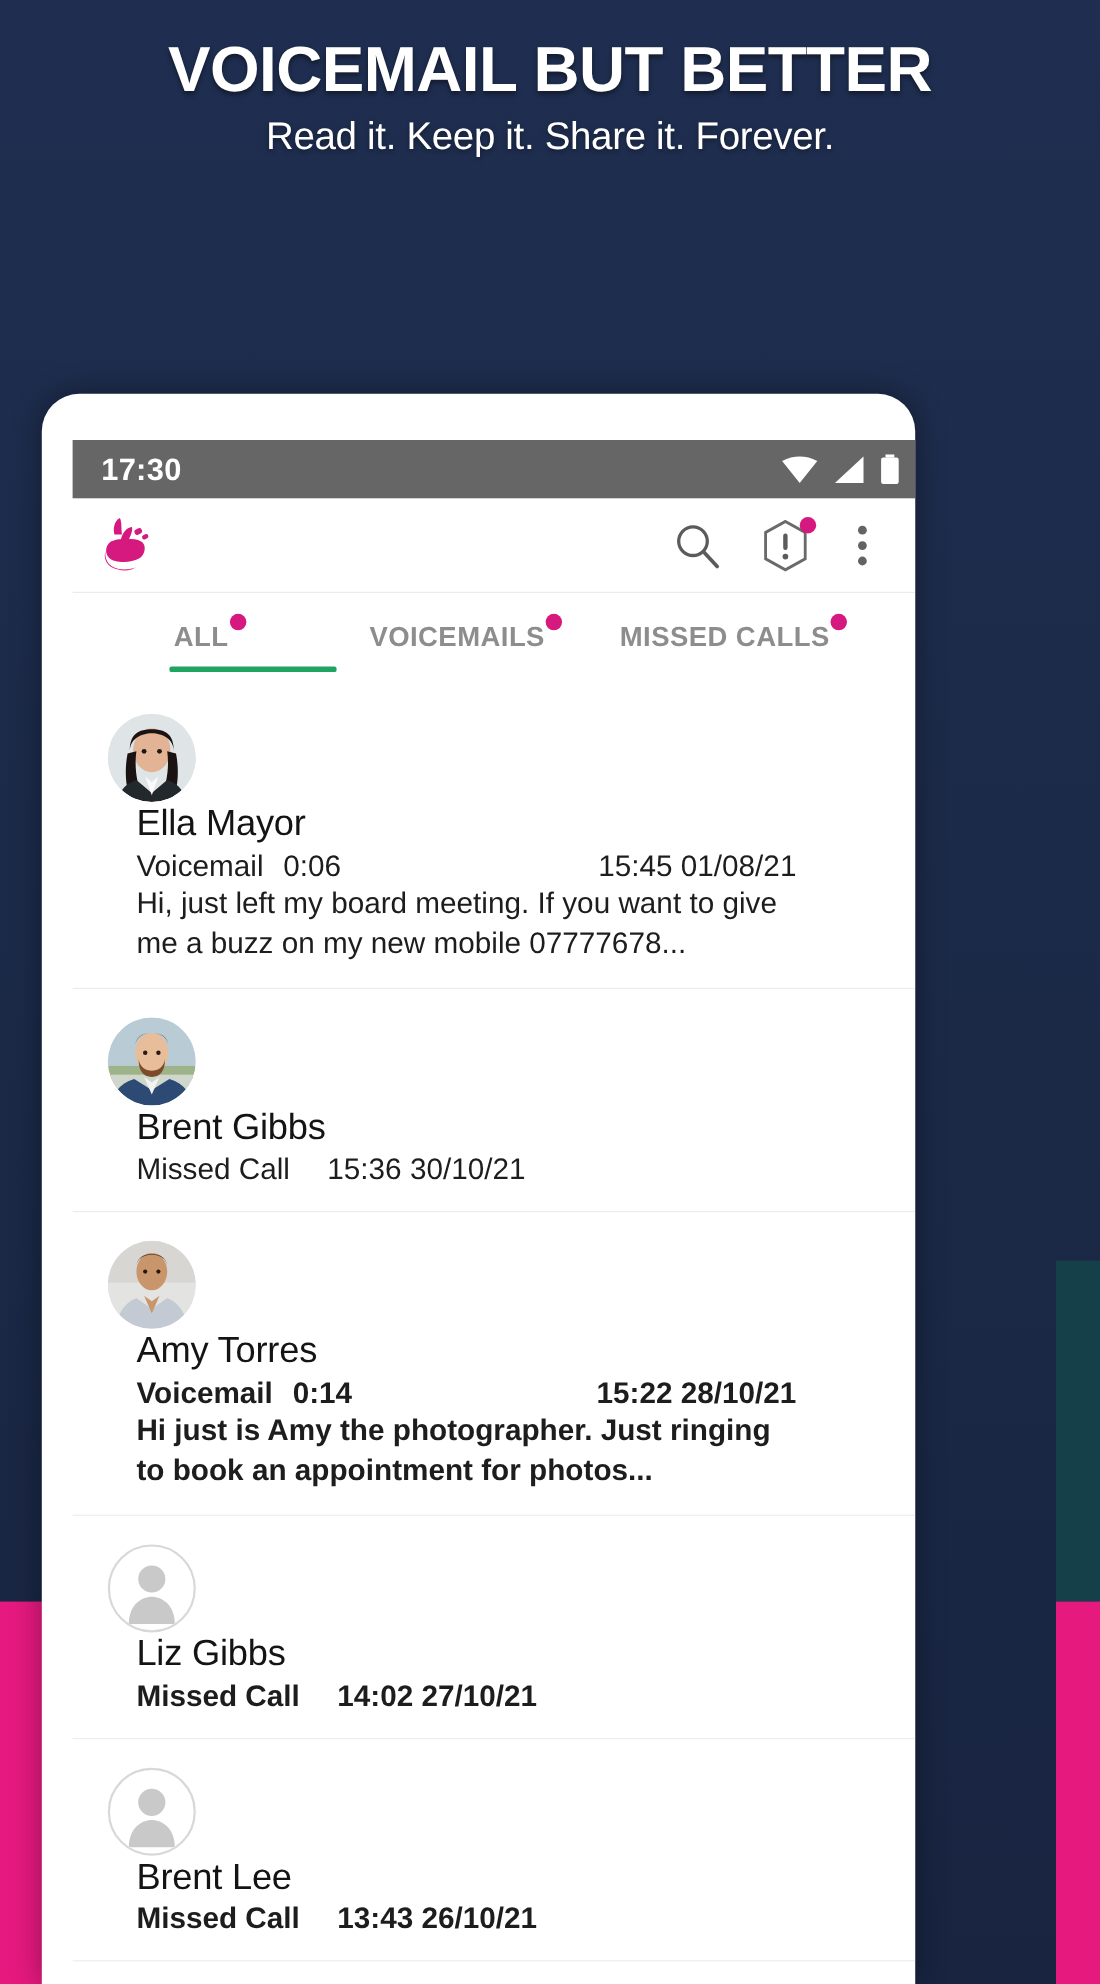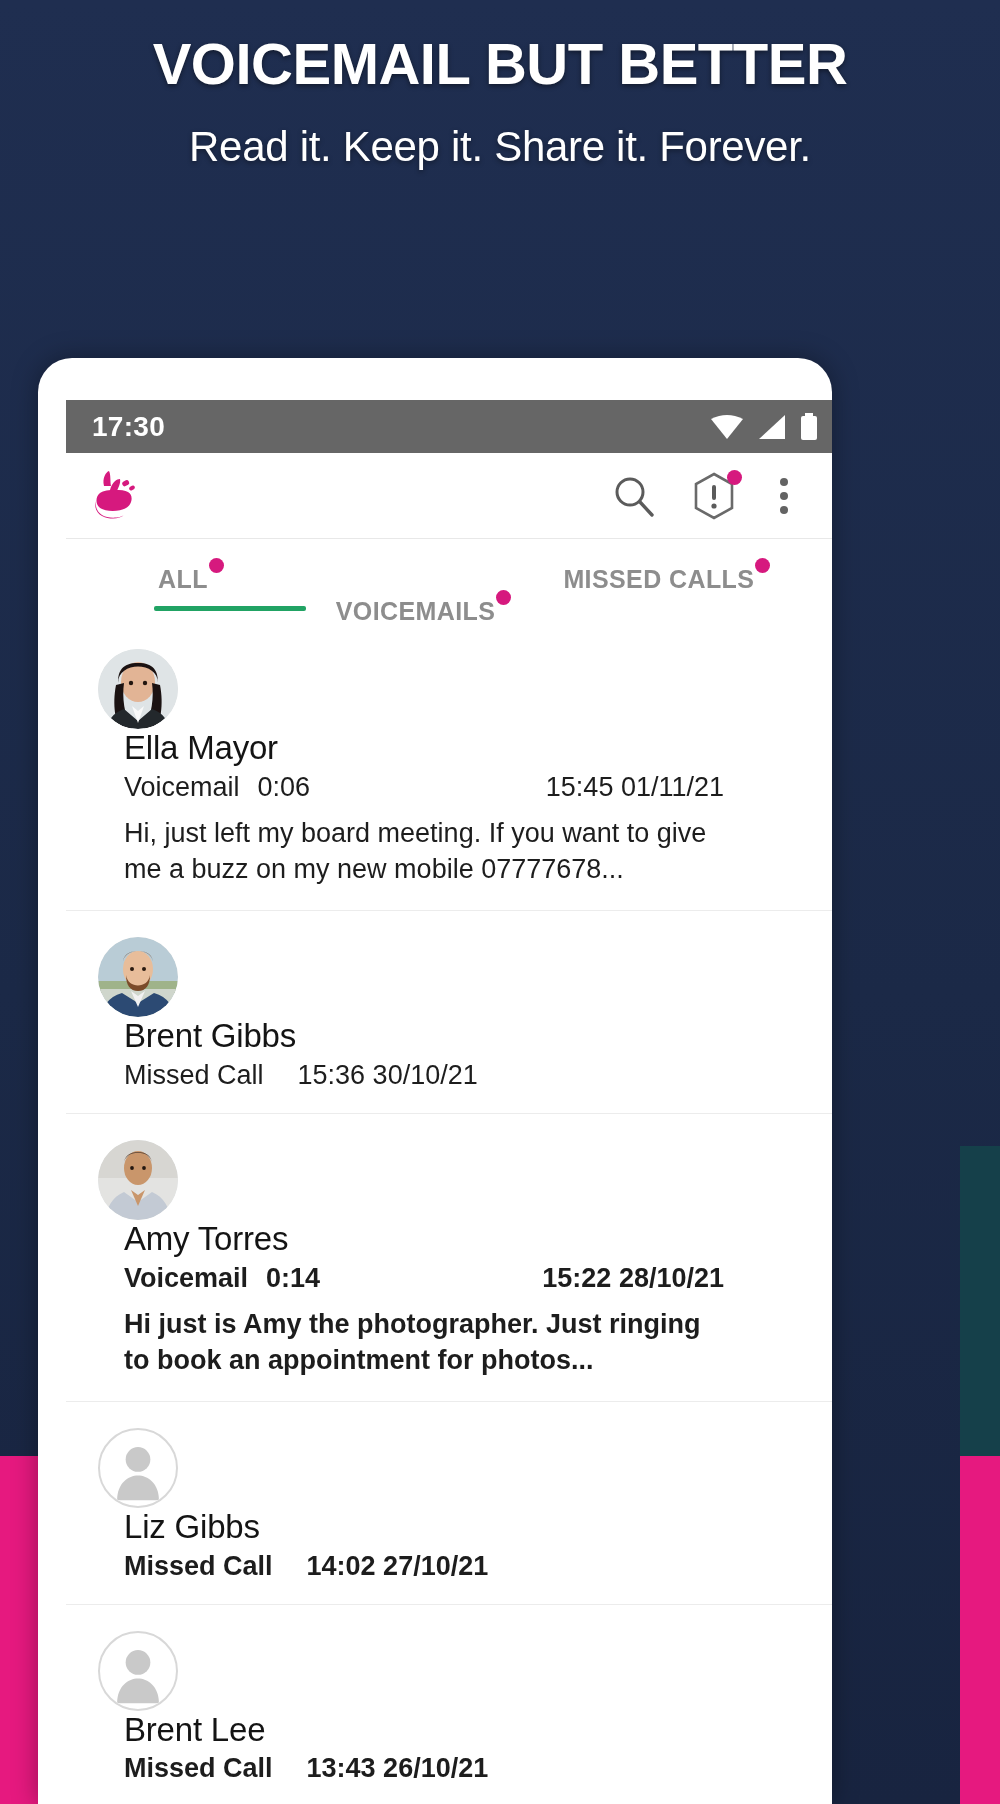--- a/index.html
+++ b/index.html
@@ -33,24 +33,24 @@
     position: absolute; top: 34px; left: 0; width: 1000px;
     text-align: center;
     color: #ffffff;
     font-size: 58px;
     font-weight: bold;
     letter-spacing: -0.5px;
     line-height: 1.05;
     text-shadow: 0 2px 5px rgba(0,0,0,.45);
   }
   .subhead {
-    position: absolute; top: 123px; left: 0; width: 1000px;
+    position: absolute; top: 104px; left: 0; width: 1000px;
     text-align: center;
     color: #ffffff;
-    font-size: 42px;
+    font-size: 35px;
     font-weight: normal;
     letter-spacing: -0.3px;
     text-shadow: 0 2px 5px rgba(0,0,0,.40);
   }
 
   
   .phone {
     position: absolute;
     left: 38px; top: 358px;
     width: 794px; height: 1446px;
@@ -128,21 +128,21 @@
   }
   .tab {
     position: relative;
     color: #8d8d8d;
     font-size: 25px;
     letter-spacing: 0.4px;
     padding: 0 4px 0 4px;
     white-space: nowrap;
   }
   .tab.t-all { margin-left: 88px; }
-  .tab.t-vm  { margin-left: 120px; margin-top: 32px; }
+  .tab.t-vm  { margin-left: 120px; }
   .tab.t-mc  { margin-left: 60px; }
   .tab .tdot {
     position: absolute;
     width: 15px; height: 15px; border-radius: 50%;
     background: #d6197e;
     top: -7px; right: -12px;
   }
   .tab-underline {
     position: absolute;
     left: 88px; bottom: 12px;
@@ -194,21 +194,20 @@
     margin-left: 18px;
   }
   .rtime {
     margin-left: auto;
     font-size: 27px;
     color: #1d1d1d;
     white-space: nowrap;
     padding-left: 16px;
   }
   .rpreview {
-    margin-top: 12px;
     font-size: 27px;
     line-height: 1.35;
     color: #1d1d1d;
     max-width: 600px;
   }
   .unread .rname { font-weight: normal; }
   .unread .rtype, .unread .rdur, .unread .rtime, .unread .rpreview { font-weight: bold; }
 </style>
 </head>
 <body>
@@ -322,21 +321,21 @@
             </g>
           </svg>
         </div>
         <div class="rowbody">
           <div class="rowtop">
             <div class="rname">Ella Mayor</div>
           </div>
           <div class="rmeta">
             <span class="rtype">Voicemail</span>
             <span class="rdur">0:06</span>
-            <span class="rtime">15:45 01/11/21</span>
+            <span class="rtime">15:45 01/08/21</span>
           </div>
           <div class="rpreview">Hi, just left my board meeting. If you want to give me a buzz on my new mobile 07777678...</div>
         </div>
       </div>
 
       <div class="row">
         <div class="avatar">
           <svg viewBox="0 0 80 80">
             <defs>
                 <clipPath id="c2">

